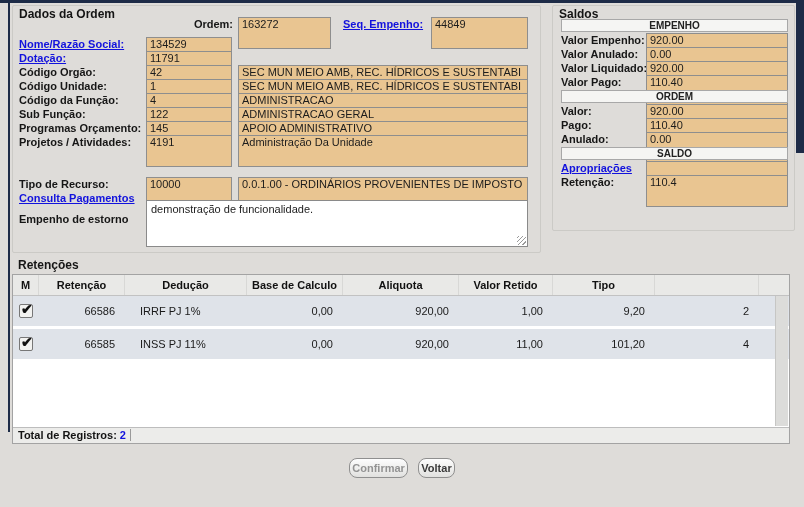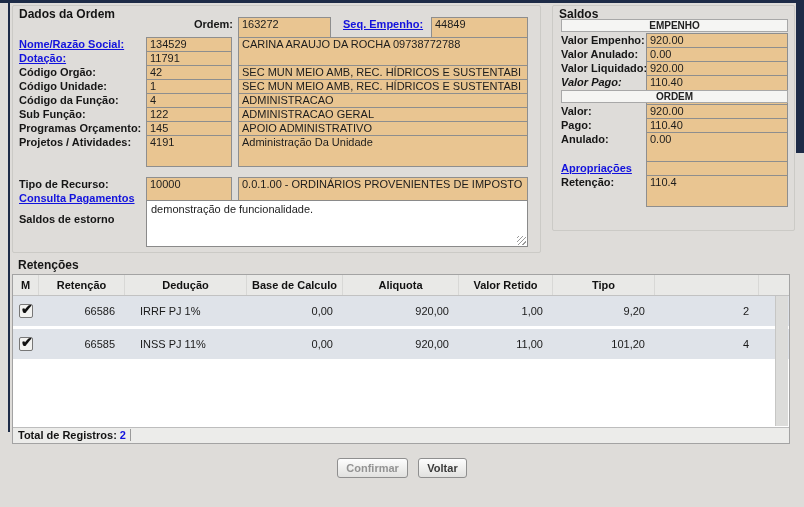--- a/index.html
+++ b/index.html
@@ -56,22 +56,22 @@
   .track { position:absolute; top:21px; right:1px; bottom:17px; width:13px; background:#dcdcda; border-left:1px solid #c6c6c4; }
   .rfoot {
     position:absolute; left:0; right:0; bottom:0; height:16px;
     background:#ececea; border-top:1px solid #bdbdbd;
     font-size:11px; font-weight:bold; line-height:15px; padding-left:5px; color:#141414;
   }
   .rfoot .count { color:#1212dd; padding:0 4px 0 3px; border-right:1px solid #9a9a9a; }
 
   .btnbar { position:absolute; left:0; top:458px; width:804px; text-align:center; }
   .btn {
-    display:inline-block; height:20px; line-height:18px; padding:0 8px; margin:0 3px;
-    background:linear-gradient(#fdfdfd,#e1e1df); border:1px solid #8f8f8f; border-radius:3px;
+    display:inline-block; height:20px; line-height:18px; padding:0 2px; margin:0 3px;
+    background:linear-gradient(#fdfdfd,#e1e1df); border:1px solid #8f8f8f; border-radius:8px;
     font-family:"Liberation Sans", sans-serif; font-size:11px; font-weight:bold; cursor:pointer;
   }
   .btn.dim { color:#939393; }
   .btn.dark { color:#3a3a3a;text-align:right; }
 </style>
 </head>
 <body>
 
 <div class="frame-top"></div>
 <div class="frame-left"></div>
@@ -80,21 +80,20 @@
 <div class="panel" style="left:12px; top:5px; width:529px; height:248px;">
   <div class="panel-title">Dados da Ordem</div>
 
   <div class="lbl" style="left:100px; top:12px; width:120px; text-align:right;">Ordem:</div>
   <div class="fld" style="left:225px; top:11px; width:93px;">163272</div>
   <a class="lnk" style="left:330px; top:12px;">Seq. Empenho:</a>
   <div class="fld" style="left:418px; top:11px; width:97px;">44849</div>
 
   <a class="lnk" style="left:6px; top:32px;">Nome/Razão Social:</a>
   <div class="fld" style="left:133px; top:31px; width:86px;">134529</div>
-  <div class="fld" style="left:225px; top:31px; width:290px;">CARINA ARAUJO DA ROCHA 09738772788</div>
 
   <a class="lnk" style="left:6px; top:46px;">Dotação:</a>
   <div class="fld" style="left:133px; top:45px; width:86px;">11791</div>
 
   <div class="lbl" style="left:6px; top:60px;">Código Orgão:</div>
   <div class="fld" style="left:133px; top:59px; width:86px;">42</div>
   <div class="fld" style="left:225px; top:59px; width:290px;">SEC MUN MEIO AMB, REC. HÍDRICOS E SUSTENTABI</div>
 
   <div class="lbl" style="left:6px; top:74px;">Código Unidade:</div>
   <div class="fld" style="left:133px; top:73px; width:86px;">1</div>
@@ -115,46 +114,47 @@
   <div class="lbl" style="left:6px; top:130px;">Projetos / Atividades:</div>
   <div class="fld" style="left:133px; top:129px; width:86px;">4191</div>
   <div class="fld" style="left:225px; top:129px; width:290px;">Administração Da Unidade</div>
 
   <div class="lbl" style="left:6px; top:172px;">Tipo de Recurso:</div>
   <div class="fld" style="left:133px; top:171px; width:86px;">10000</div>
   <div class="fld" style="left:225px; top:171px; width:290px;">0.0.1.00 - ORDINÁRIOS PROVENIENTES DE IMPOSTO</div>
 
   <a class="lnk" style="left:6px; top:186px;">Consulta Pagamentos</a>
 
-  <div class="lbl" style="left:6px; top:207px;">Saldos de estorno</div>
+  <div class="lbl" style="left:6px; top:207px;">Empenho de estorno</div>
   <textarea class="motivo" style="">demonstração de funcionalidade.</textarea>
   <div class="grip"></div>
 </div>
 
 <div class="panel" style="left:552px; top:5px; width:243px; height:226px;">
   <div class="panel-title">Saldos</div>
 
   <div class="bar" style="top:13px;">EMPENHO</div>
   <div class="lbl" style="left:8px; top:28px;">Valor Empenho:</div>
   <div class="fld" style="left:93px; top:27px; width:142px;">920.00</div>
   <div class="lbl" style="left:8px; top:42px;">Valor Anulado:</div>
   <div class="fld" style="left:93px; top:41px; width:142px;">0.00</div>
   <div class="lbl" style="left:8px; top:56px;">Valor Liquidado:</div>
   <div class="fld" style="left:93px; top:55px; width:142px;">920.00</div>
-  <div class="lbl" style="left:8px; top:70px;font-style:italic;">Valor Pago:</div>
+  <div class="lbl" style="left:8px; top:70px;">Valor Pago:</div>
   <div class="fld" style="left:93px; top:69px; width:142px;">110.40</div>
 
   <div class="bar" style="top:84px;">ORDEM</div>
   <div class="lbl" style="left:8px; top:99px;">Valor:</div>
   <div class="fld" style="left:93px; top:98px; width:142px;">920.00</div>
   <div class="lbl" style="left:8px; top:113px;">Pago:</div>
   <div class="fld" style="left:93px; top:112px; width:142px;">110.40</div>
   <div class="lbl" style="left:8px; top:127px;">Anulado:</div>
   <div class="fld" style="left:93px; top:126px; width:142px;">0.00</div>
 
+  <div class="bar" style="top:141px;">SALDO</div>
   <a class="lnk" style="left:8px; top:156px;">Apropriações</a>
   <div class="fld" style="left:93px; top:155px; width:142px;"></div>
   <div class="lbl" style="left:8px; top:170px;">Retenção:</div>
   <div class="fld" style="left:93px; top:169px; width:142px;">110.4</div>
 </div>
 
 <div class="lbl" style="left:18px; top:259px; font-size:12px;">Retenções</div>
 
 <div class="rtable">
   <div class="rgrid rhead">

